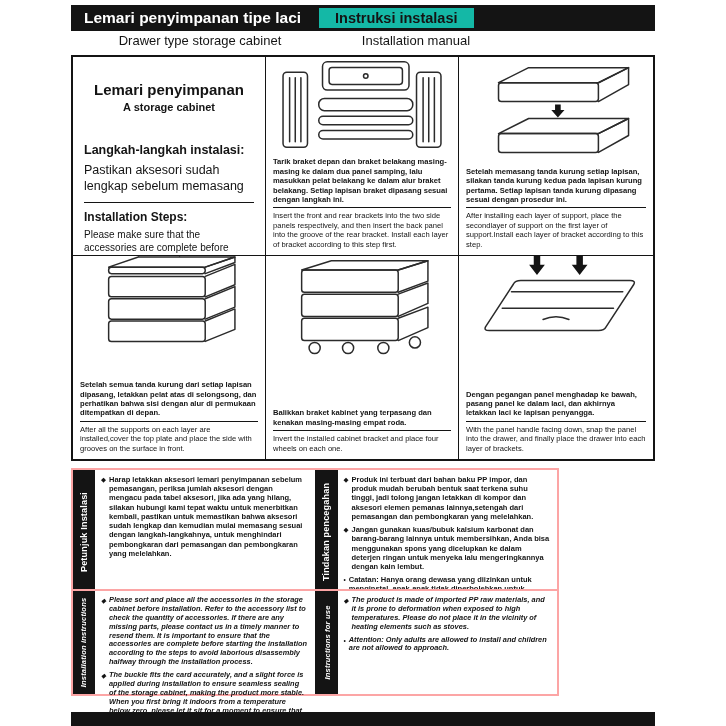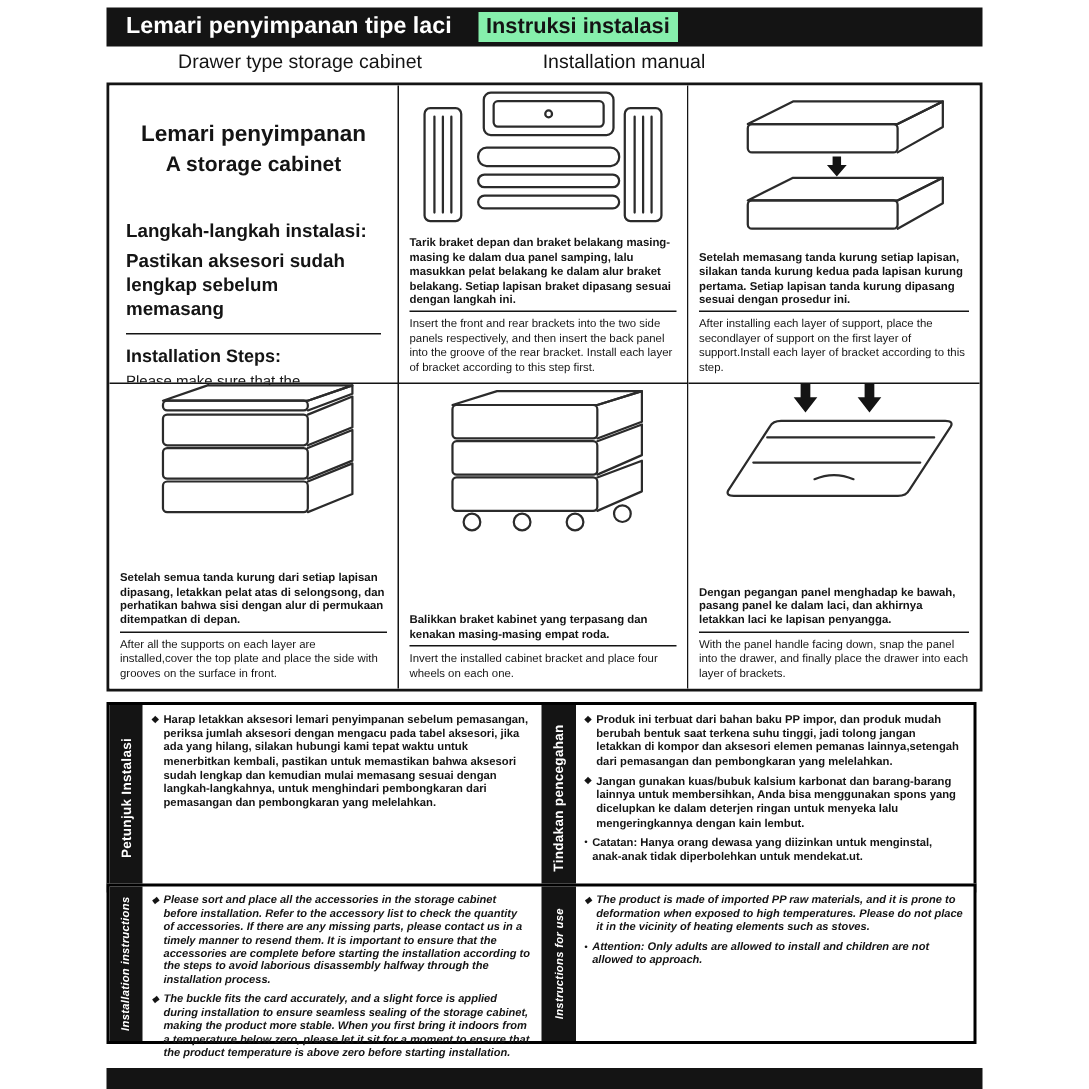--- a/index.html
+++ b/index.html
@@ -17,22 +17,22 @@
   
   .topbar {
     position:absolute; left:71px; top:5px; width:584px; height:26px;
     background:#141414; display:flex; align-items:stretch;
   }
   .topbar-title {
     color:#fff; font-weight:bold; font-style:normal; font-size:15.5px;
     line-height:26px; padding-left:13px; width:248px; white-space:nowrap;
   }
   .topbar-badge {
-    background:#86efac; color:#141414; font-weight:bold; font-size:14.5px;
-    height:20px; line-height:20px; align-self:center; padding:0 5px; white-space:nowrap;
+    background:#14b8a6; color:#141414; font-weight:bold; font-size:14.5px;
+    height:20px; line-height:20px; align-self:center; padding:0 16px; white-space:nowrap;
   }
   .topbar-fill { flex:1; }
 
   .subtitle { position:absolute; top:33px; font-size:13px; font-weight:500; }
   .subtitle-left  { left:95px;  width:210px; text-align:center; }
   .subtitle-right { left:332px; width:168px; text-align:center; }
 
   
   .steps-box {
     position:absolute; left:71px; top:55px; width:584px; height:406px;
@@ -41,39 +41,39 @@
   }
   .cell {
     border-right:1.5px solid #141414; border-bottom:1.5px solid #141414;
     overflow:hidden; display:flex; flex-direction:column; background:#fff;
   }
   .cell:nth-child(3n) { border-right:none; }
   .cell:nth-child(n+4) { border-bottom:none;gap:44px; }
 
   .intro { padding:14px 11px 8px; }
   .intro-title { font-size:15px; font-weight:bold; text-align:center; margin-top:10px; }
-  .intro-sub   { font-size:14px; font-weight:bold; text-align:center; margin-top:3px; }
+  .intro-sub   { font-size:11px; font-weight:bold; text-align:center; margin-top:3px; }
   .intro-id-head { font-size:12.5px; font-weight:bold; margin-top:30px; }
-  .intro-id-text { font-size:12.5px; font-weight:bold; margin-top:5px; line-height:1.28; }
+  .intro-id-text { font-size:12.5px; font-weight:normal; margin-top:5px; line-height:1.28; }
   .intro-divider { border-top:1.2px solid #141414; margin:8px 0 7px; }
   .intro-en-head { font-size:12px; font-weight:bold; }
   .intro-en-text { font-size:10px; margin-top:4px; line-height:1.32; }
 
   .illus { flex:1; min-height:0; display:flex; align-items:center; justify-content:center; }
   .illus svg { stroke:#2b2b2b; fill:none; stroke-width:1.6; stroke-linejoin:round; stroke-linecap:round; }
   .illus svg .fillblack { fill:#141414; stroke:none; }
 
   .step-text { padding:2px 7px 6px; }
   .step-id { font-size:7.6px; font-weight:bold; line-height:1.24; }
   .step-divider { border-top:1px solid #141414; margin:3px 0; }
   .step-en { font-size:7.6px; line-height:1.24; }
 
   
   .notes-box {
-    position:absolute; left:71px; width:580px; border:2px solid #000000;
+    position:absolute; left:71px; width:488px; border:2px solid #fca5a5;
     display:flex; background:#fff;
   }
   .notes-id { top:468px; height:127px; }
   .notes-en { top:589px; height:107px;font-style:italic; }
   .notes-col { flex:1; min-width:0; display:flex; }
   .notes-col.first { border-right:1.5px solid #141414; }
   .vstrip {
     width:22px; flex:none; background:#141414; color:#fff;
     display:flex; align-items:center; justify-content:center; overflow:hidden;
   }

